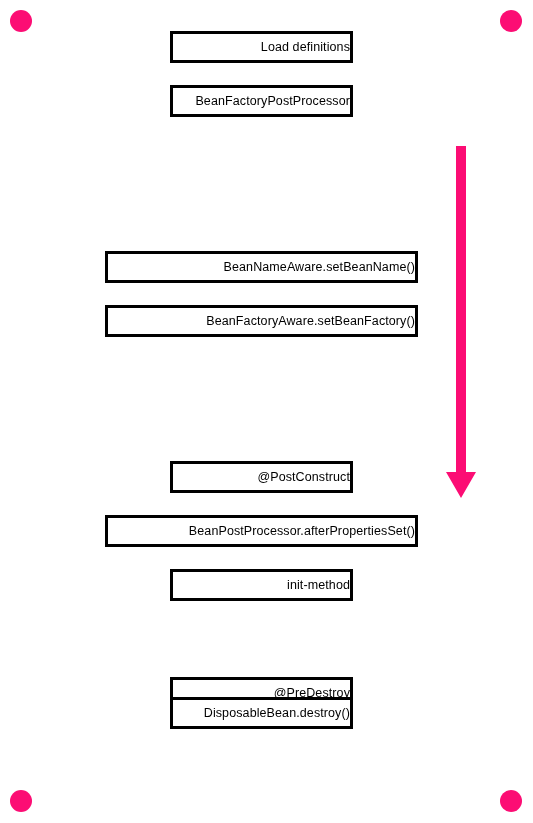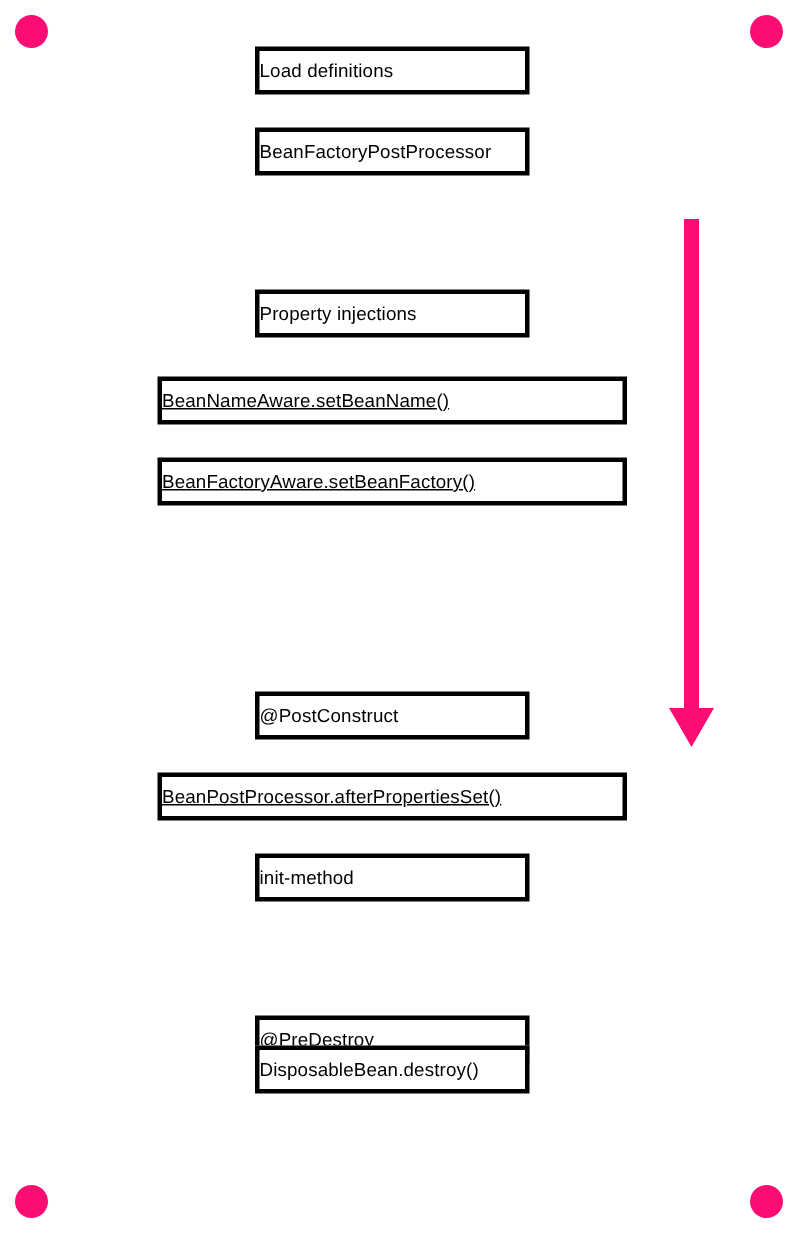--- a/index.html
+++ b/index.html
@@ -29,30 +29,30 @@
   .dot-bl { left: 10px;  top: 790px; }
   .dot-br { left: 500px; top: 790px; }
 
   .node {
     position: absolute;
     box-sizing: border-box;
     background: #ffffff;
     border: 3px solid #000000;
     display: flex;
     align-items: center;
-    justify-content: flex-start;
+    justify-content: flex-end;
     height: 32px;
     color: #000000;
     font-size: 12.5px;
     line-height: 1;
     letter-spacing: 0.1px;
     white-space: nowrap;
   }
   .node.narrow { left: 170px; width: 183px; }
-  .node.wide   { left: 105px; width: 313px; text-decoration: underline; }
+  .node.wide   { left: 105px; width: 313px; }
 
   .node-label {
     display: block;
     text-align: center;
     font-size: 12.5px;
   }
 
   
   #flow-arrow {
     position: absolute;
@@ -75,23 +75,20 @@
   <svg id="flow-arrow" viewBox="0 0 42 352">
     <polygon points="16,0 26,0 26,326 36,326 21,352 6,326 16,326" fill="#fc0d74"></polygon>
   </svg>
 
   <div class="node narrow" style="top:31px">
     <span class="node-label">Load definitions</span>
   </div>
   <div class="node narrow" style="top:85px">
     <span class="node-label">BeanFactoryPostProcessor</span>
   </div>
-  <div class="node narrow" style="top:193px">
-    <span class="node-label">Property injections</span>
-  </div>
   <div class="node wide" style="top:251px">
     <span class="node-label">BeanNameAware.setBeanName()</span>
   </div>
   <div class="node wide" style="top:305px">
     <span class="node-label">BeanFactoryAware.setBeanFactory()</span>
   </div>
   <div class="node narrow" style="top:461px">
     <span class="node-label">@PostConstruct</span>
   </div>
   <div class="node wide" style="top:515px">

